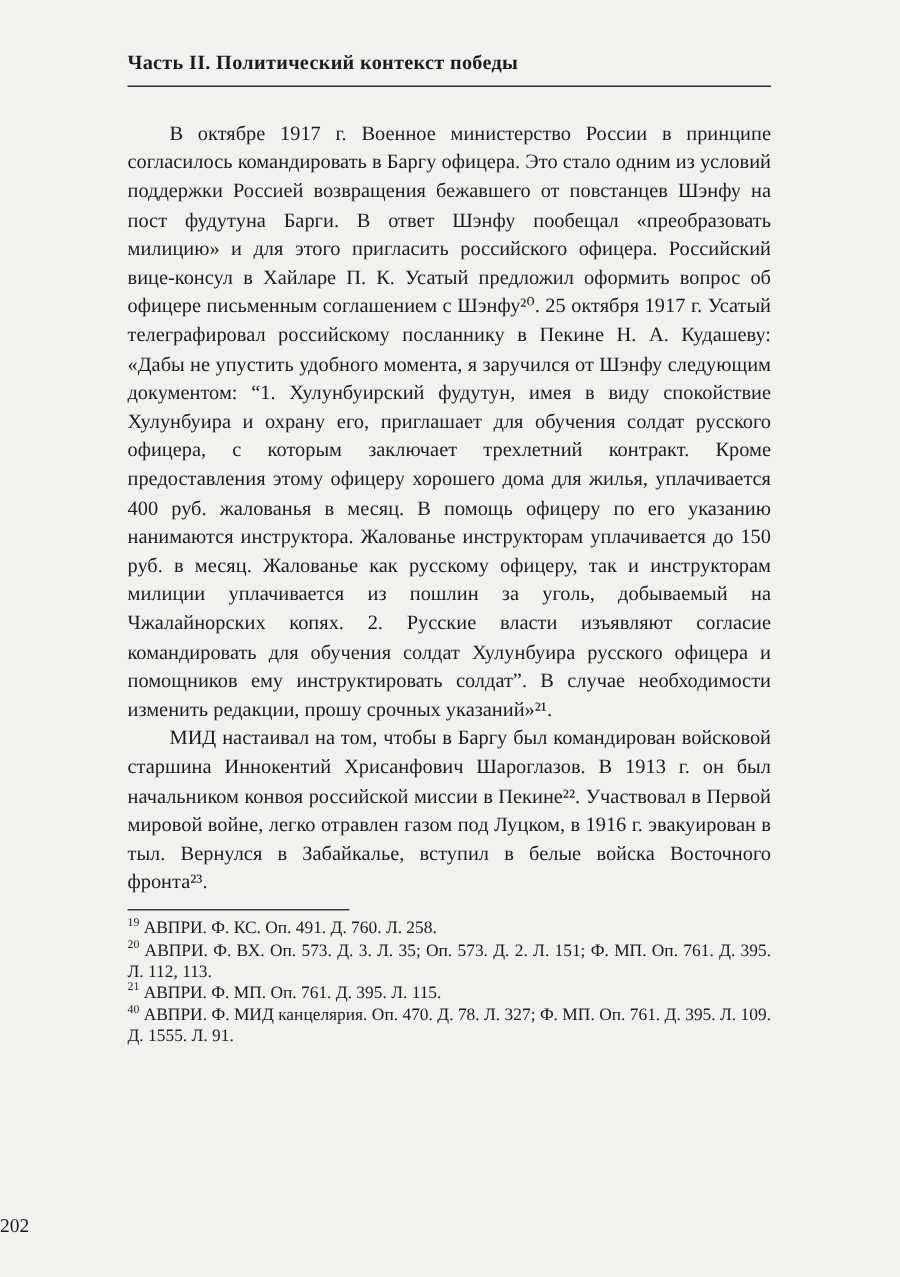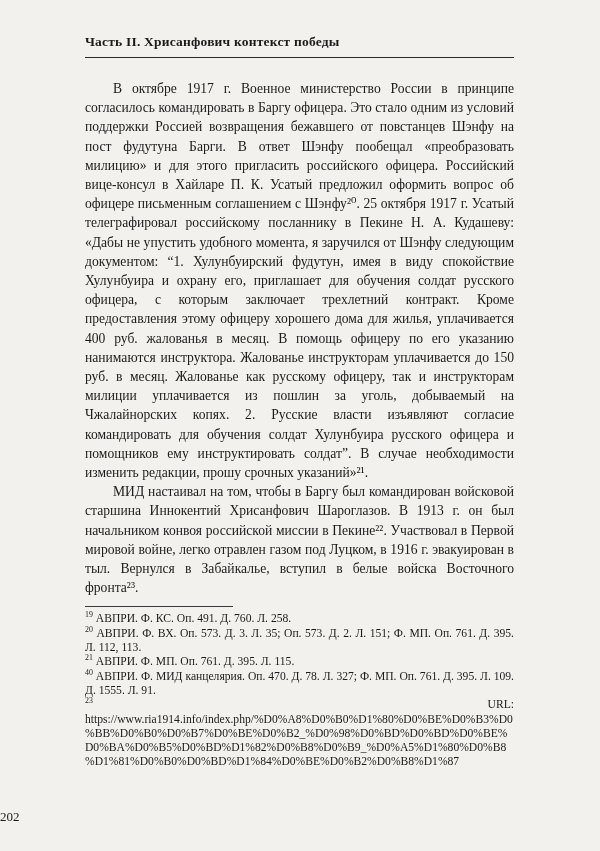--- a/index.html
+++ b/index.html
@@ -67,33 +67,32 @@
     text-align: left;
     font-size: 13px;
   }
 </style>
 </head>
 <body>
 
 <div class="page">
 
   <header class="running-header">
-    <span>Часть II. Хрисанфович контекст победы</span>
+    <span>Часть II. Политический контекст победы</span>
   </header>
 
   <main class="body-text" id="paragraphs">
       <p class="indent">В октябре 1917 г. Военное министерство России в принципе согласилось командировать в Баргу офицера. Это стало одним из условий поддержки Россией возвращения бежавшего от повстанцев Шэнфу на пост фудутуна Барги. В ответ Шэнфу пообещал «преобразовать милицию» и для этого пригласить российского офицера. Российский вице-консул в Хайларе П. К. Усатый предложил оформить вопрос об офицере письменным соглашением с Шэнфу²⁰. 25 октября 1917 г. Усатый телеграфировал российскому посланнику в Пекине Н. А. Кудашеву: «Дабы не упустить удобного момента, я заручился от Шэнфу следующим документом: “1. Хулунбуирский фудутун, имея в виду спокойствие Хулунбуира и охрану его, приглашает для обучения солдат русского офицера, с которым заключает трехлетний контракт. Кроме предоставления этому офицеру хорошего дома для жилья, уплачивается 400 руб. жалованья в месяц. В помощь офицеру по его указанию нанимаются инструктора. Жалованье инструкторам уплачивается до 150 руб. в месяц. Жалованье как русскому офицеру, так и инструкторам милиции уплачивается из пошлин за уголь, добываемый на Чжалайнорских копях. 2. Русские власти изъявляют согласие командировать для обучения солдат Хулунбуира русского офицера и помощников ему инструктировать солдат”. В случае необходимости изменить редакции, прошу срочных указаний»²¹.</p>
       <p class="indent">МИД настаивал на том, чтобы в Баргу был командирован войсковой старшина Иннокентий Хрисанфович Шароглазов. В 1913 г. он был начальником конвоя российской миссии в Пекине²². Участвовал в Первой мировой войне, легко отравлен газом под Луцком, в 1916 г. эвакуирован в тыл. Вернулся в Забайкалье, вступил в белые войска Восточного фронта²³.</p>
     </main>
 
   <div class="footnote-sep"></div>
 
   <section class="footnotes" id="footnotes">
       <p class="footnote"><sup>19</sup>&nbsp;АВПРИ. Ф. КС. Оп. 491. Д. 760. Л. 258.</p>
       <p class="footnote"><sup>20</sup>&nbsp;АВПРИ. Ф. ВХ. Оп. 573. Д. 3. Л. 35; Оп. 573. Д. 2. Л. 151; Ф. МП. Оп. 761. Д. 395. Л. 112, 113.</p>
       <p class="footnote"><sup>21</sup>&nbsp;АВПРИ. Ф. МП. Оп. 761. Д. 395. Л. 115.</p>
       <p class="footnote"><sup>40</sup>&nbsp;АВПРИ. Ф. МИД канцелярия. Оп. 470. Д. 78. Л. 327; Ф. МП. Оп. 761. Д. 395. Л. 109. Д. 1555. Л. 91.</p>
-      <p class="footnote"><sup>23</sup>&nbsp;URL: https://www.ria1914.info/index.php/%D0%A8%D0%B0%D1%80%D0%BE%D0%B3%D0%BB%D0%B0%D0%B7%D0%BE%D0%B2_%D0%98%D0%BD%D0%BD%D0%BE%D0%BA%D0%B5%D0%BD%D1%82%D0%B8%D0%B9_%D0%A5%D1%80%D0%B8%D1%81%D0%B0%D0%BD%D1%84%D0%BE%D0%B2%D0%B8%D1%87</p>
     </section>
 
   <div class="page-number">202</div>
 
 </div>
 
 </body></html>

